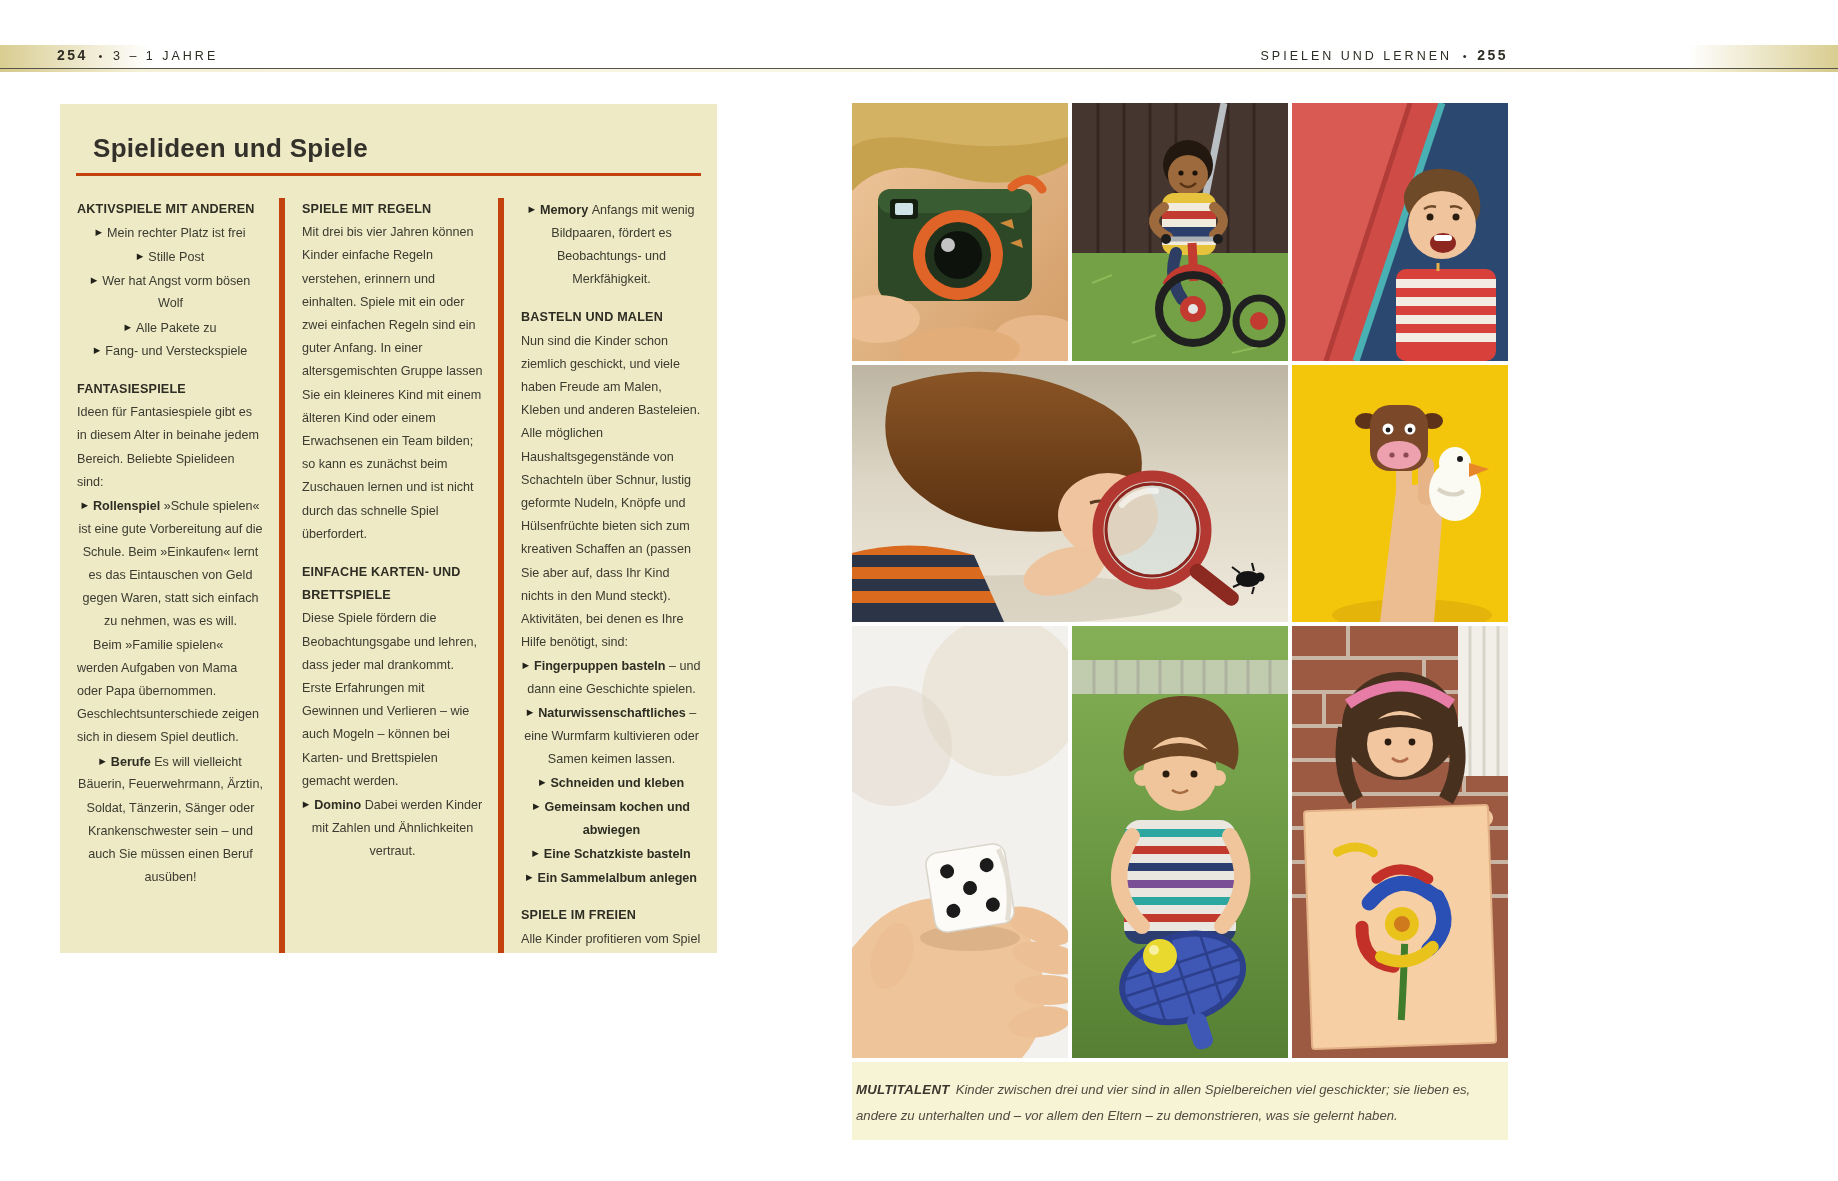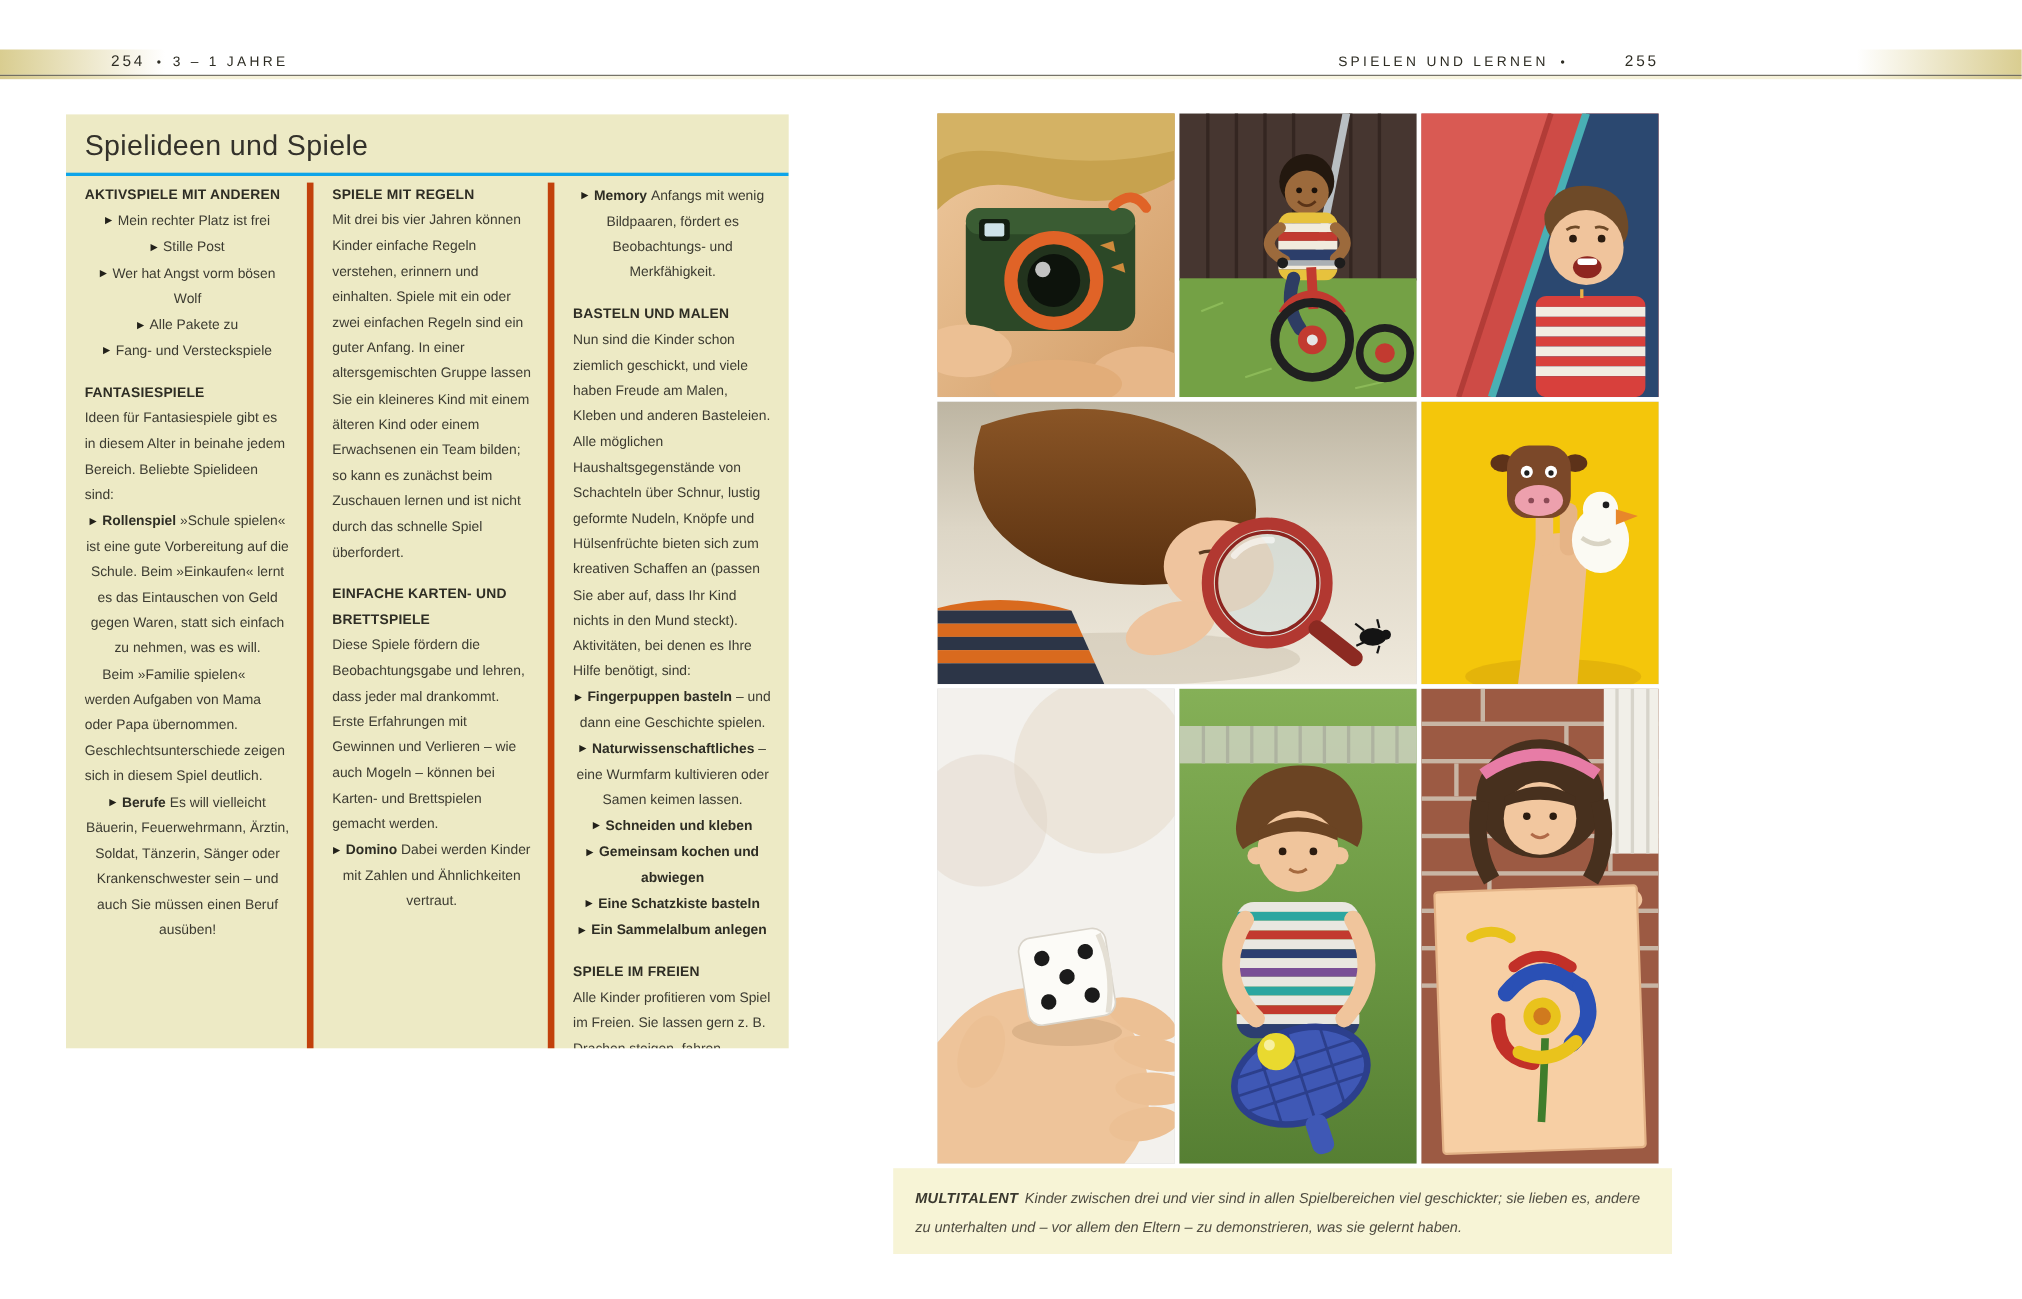--- a/index.html
+++ b/index.html
@@ -17,28 +17,28 @@
   }
   
   .hdr-band{position:absolute;left:0;top:45px;width:100%;height:23px;
     background:linear-gradient(to right,#d9cd90,#ffffff 150px,#ffffff calc(100% - 150px),#d9cd90);}
   .hdr-rule{position:absolute;left:0;top:68px;width:100%;height:1px;background:var(--rule);}
   .hdr-underline{position:absolute;left:0;top:69px;width:100%;height:3px;
     background:linear-gradient(to right,#d6c98c,#f5f1d8 140px,#faf8e8 50%,#f5f1d8 calc(100% - 140px),#d6c98c);}
   .hdr{position:absolute;top:47px;font-size:13px;color:var(--head-ink);white-space:nowrap;}
   .hdr-left{left:57px;}
   .hdr-right{right:330px;}
-  .hdr .pagenum{font-weight:400;font-size:14px;letter-spacing:2.5px;margin-left:44px;}
+  .hdr .pagenum{font-weight:700;font-size:14px;letter-spacing:2.5px;}
   .hdr .section{letter-spacing:3px;font-size:12.5px;}
   .hdr .dot{margin:0 7px;font-size:11px;}
   
   .panel{position:absolute;left:60px;top:104px;width:657px;height:849px;
     background:var(--panel-bg);overflow:hidden;}
-  .panel-title{margin:0;padding:13px 17px 9px 17px;font-size:26px;font-weight:400;
-    color:#33312a;letter-spacing:.3px;border-bottom:3px solid #0ea5e9;}
+  .panel-title{margin:16px;padding:13px 17px 9px 17px;font-size:26px;font-weight:700;
+    color:#33312a;letter-spacing:.3px;border-bottom:3px solid #c2410c;}
   .cols{display:flex;padding-top:6px;}
   .col{width:219px;box-sizing:border-box;padding:0 15px 0 17px;
     font-size:12.6px;line-height:23.2px;color:var(--ink);}
   .col + .col{border-left:6px solid #c2410c;}
   .col-heading{font-weight:700;color:var(--head-ink);letter-spacing:.2px;}
   .col-heading:not(:first-child){margin-top:15px;}
   .para{margin:0;}
   .para.indent{text-indent:16px;}
   .bullet{margin:0;text-align:center;}
   .bullet .tri{font-size:8.5px;margin-right:5px;vertical-align:1.5px;color:#22211a;}
@@ -49,22 +49,22 @@
   .tile svg{display:block;width:100%;height:100%;}
   .t1{left:0;top:0;width:216px;height:258px;}
   .t2{left:220px;top:0;width:216px;height:258px;}
   .t3{left:440px;top:0;width:216px;height:258px;}
   .t4{left:0;top:262px;width:436px;height:257px;}
   .t5{left:440px;top:262px;width:216px;height:257px;}
   .t6{left:0;top:523px;width:216px;height:432px;}
   .t7{left:220px;top:523px;width:216px;height:432px;}
   .t8{left:440px;top:523px;width:216px;height:432px;}
   
-  .caption{position:absolute;left:812px;top:1062px;width:708px;height:78px;
-    box-sizing:border-box;background:var(--caption-bg);padding:15px 20px 0 20px;
+  .caption{position:absolute;left:852px;top:1062px;width:656px;height:78px;
+    box-sizing:border-box;background:var(--caption-bg);padding:15px 20px 0 4px;
     font-size:13.2px;line-height:26px;font-style:italic;color:#4f4c41;}
   .cap-label{font-weight:700;color:#3a382e;margin-right:6px;letter-spacing:.3px;}
 </style>
 </head>
 <body>
 
 <div class="spread">
 
   <div class="hdr-band"></div>
   <div class="hdr-rule"></div>

